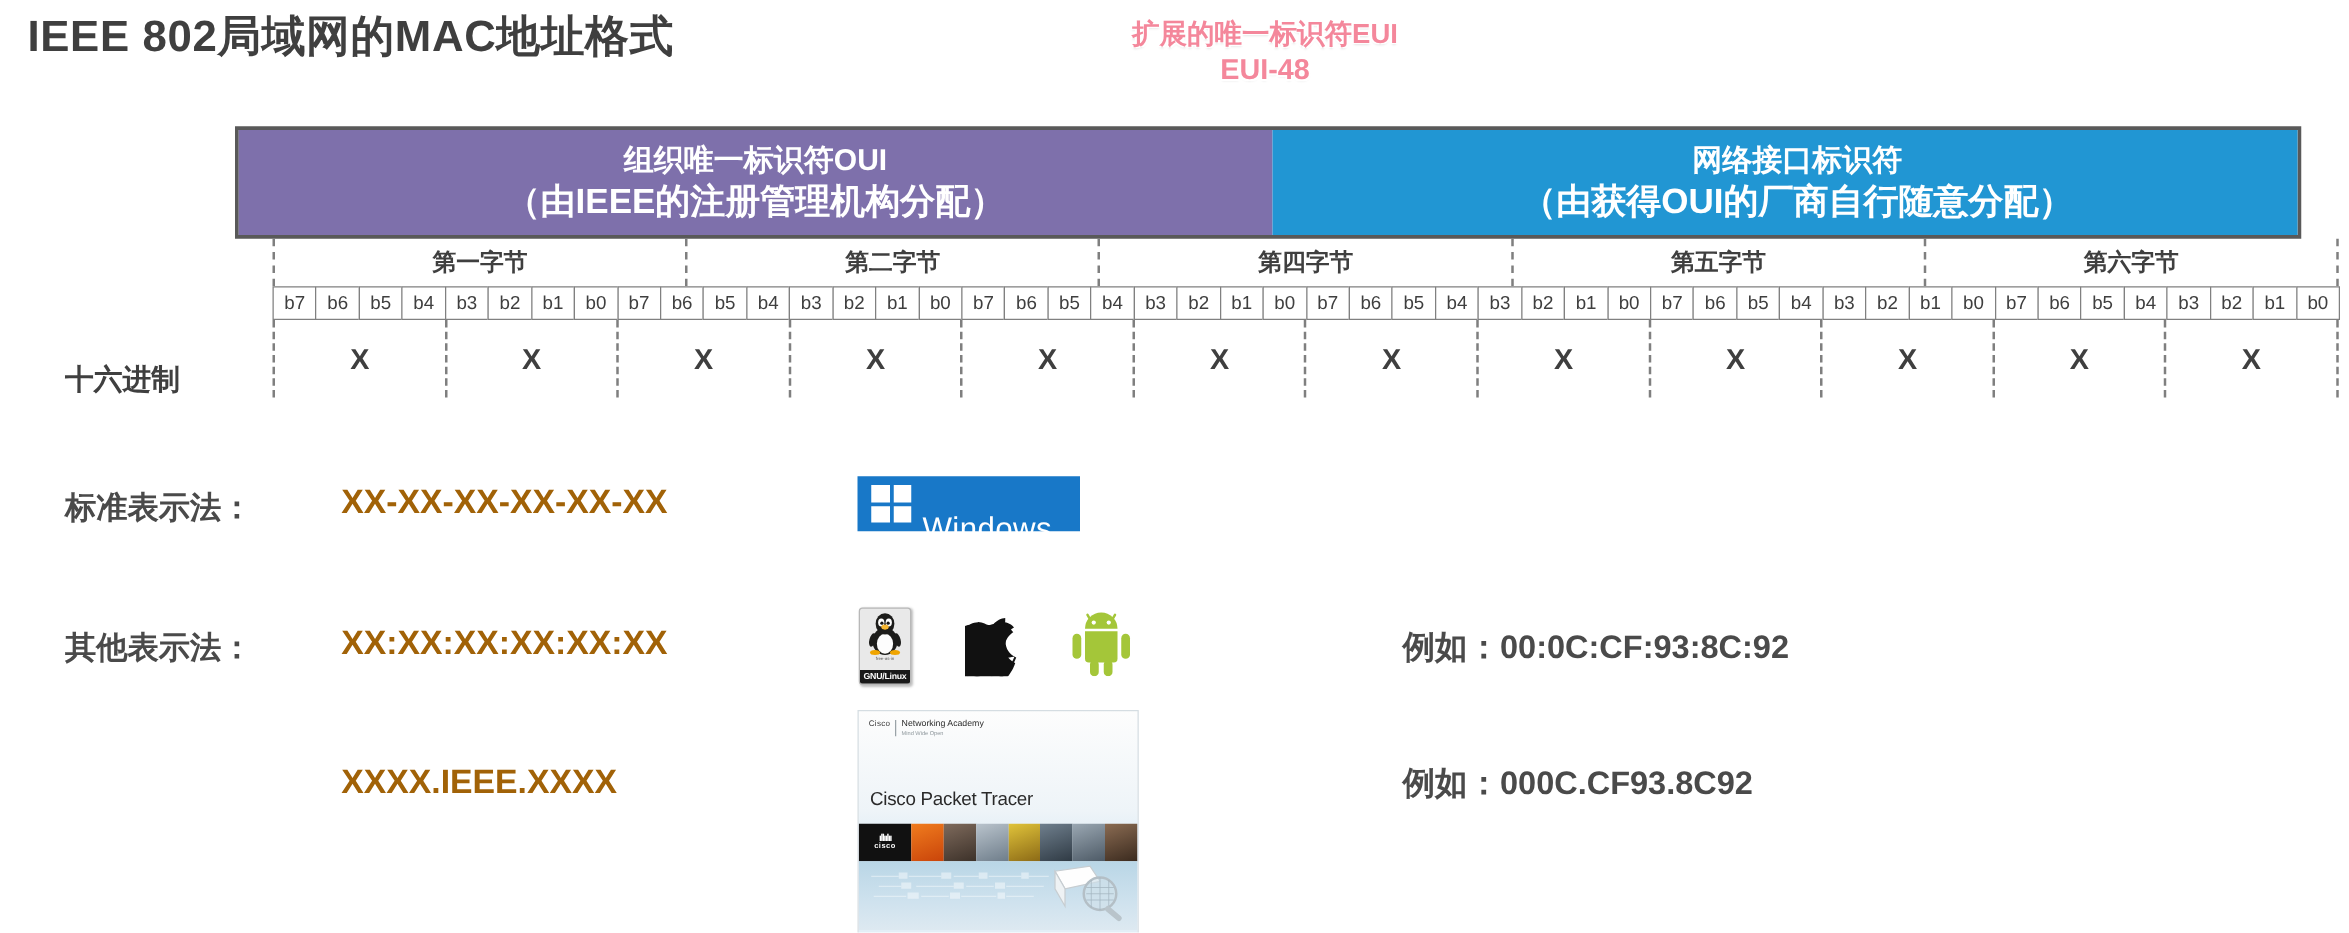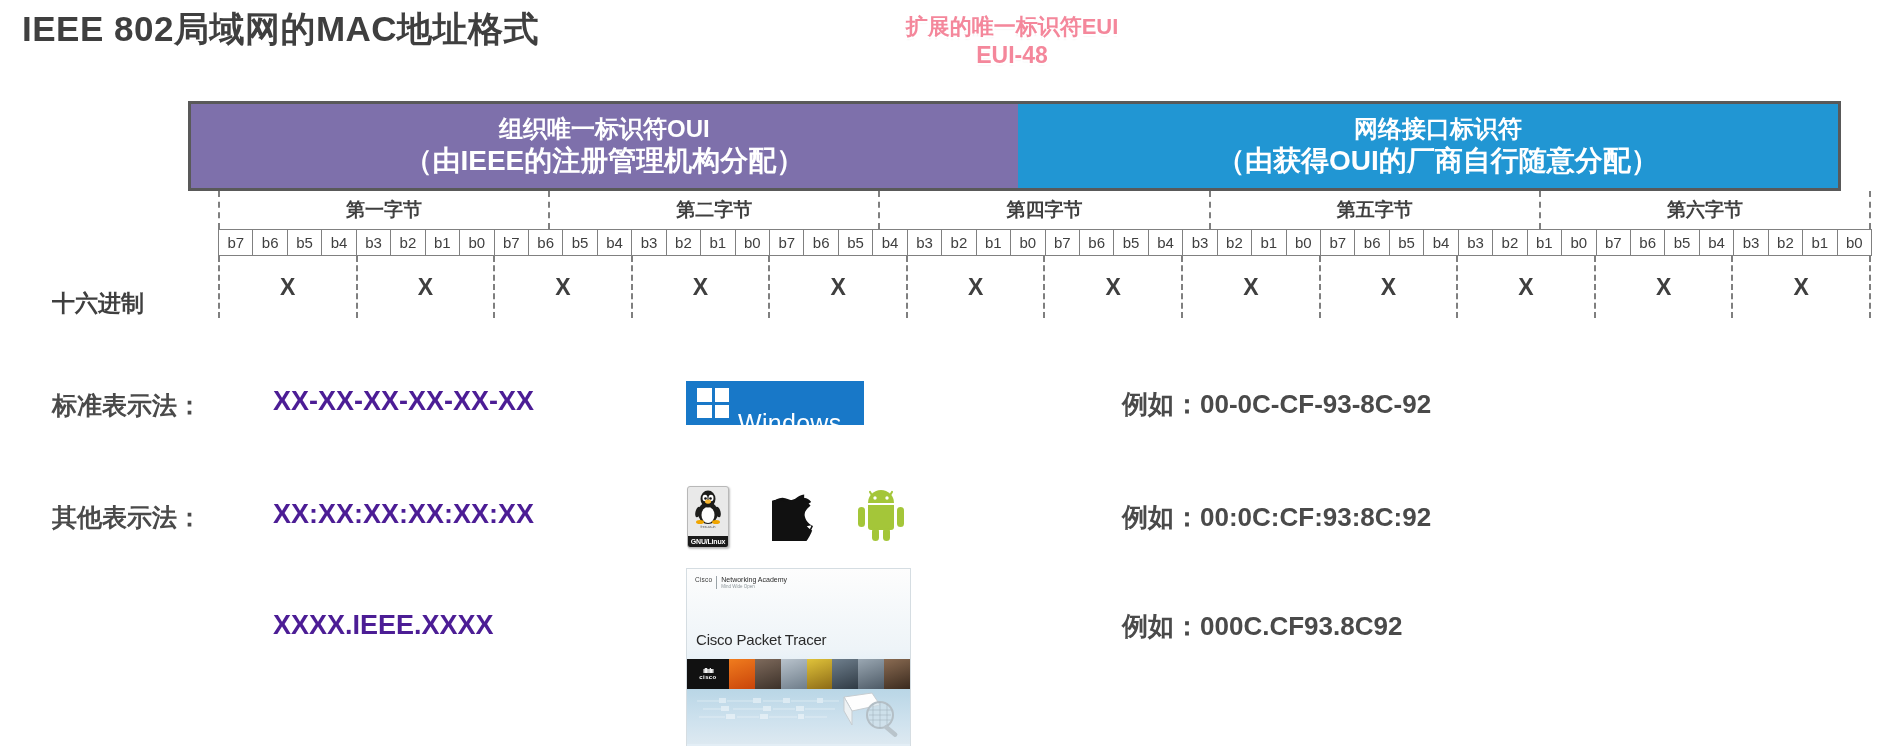--- a/index.html
+++ b/index.html
@@ -72,21 +72,21 @@
     border-left:2px dashed #7f7f7f;box-sizing:border-box;
   }
   .hexrow .hexhalf:last-child{border-right:2px dashed #7f7f7f;}
   .hexlabel{
     position:absolute;left:52px;top:288px;
     font-size:23px;font-weight:bold;color:#3f3f3f;white-space:nowrap;
   }
 
   
   .note-label{position:absolute;font-size:25px;font-weight:bold;color:#4a4a4a;white-space:nowrap;}
-  .note-value{position:absolute;font-size:27px;font-weight:bold;color:#4c1d95;white-space:nowrap;}
+  .note-value{position:absolute;font-size:27px;font-weight:bold;color:#a16207;white-space:nowrap;}
   .note-example{position:absolute;font-size:26px;font-weight:bold;color:#4a4a4a;white-space:nowrap;}
 
   .r1-label{left:52px;top:389px;}
   .r1-value{left:273px;top:386px;}
   .r1-example{left:1122px;top:387px;}
 
   .r2-label{left:52px;top:501px;}
   .r2-value{left:273px;top:499px;}
   .r2-example{left:1122px;top:500px;}
 
@@ -259,21 +259,20 @@
         <div class="hexhalf">X</div>
         <div class="hexhalf">X</div>
         <div class="hexhalf">X</div>
         <div class="hexhalf">X</div>
       </div>
   </div>
   <div class="hexlabel">十六进制</div>
 
   <div class="note-label r1-label">标准表示法：</div>
   <div class="note-value r1-value">XX-XX-XX-XX-XX-XX</div>
-  <div class="note-example r1-example">例如：00-0C-CF-93-8C-92</div>
 
   <div class="winlogo">
     <span class="win-squares">
       <i></i>
         <i></i>
         <i></i>
         <i></i>
     </span>
     <span class="win-text">Windows</span>
   </div>

